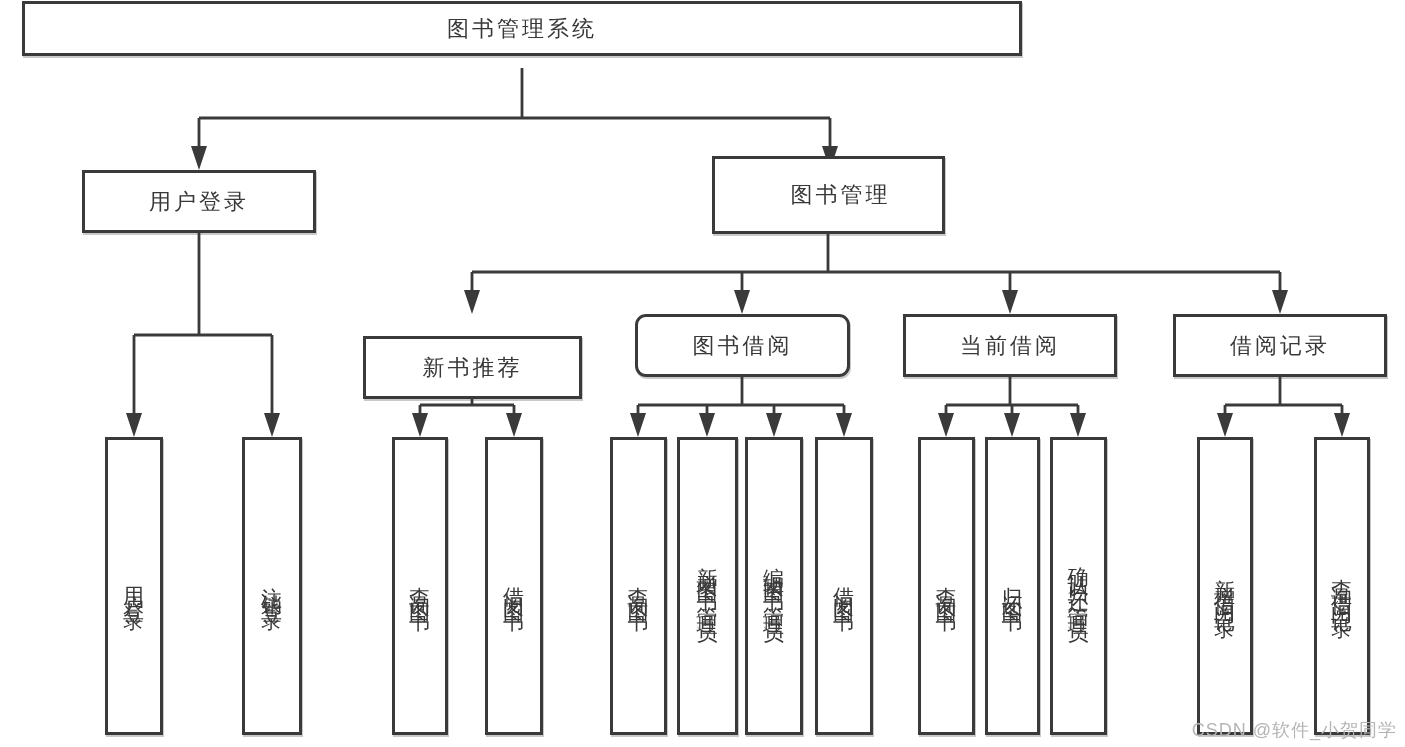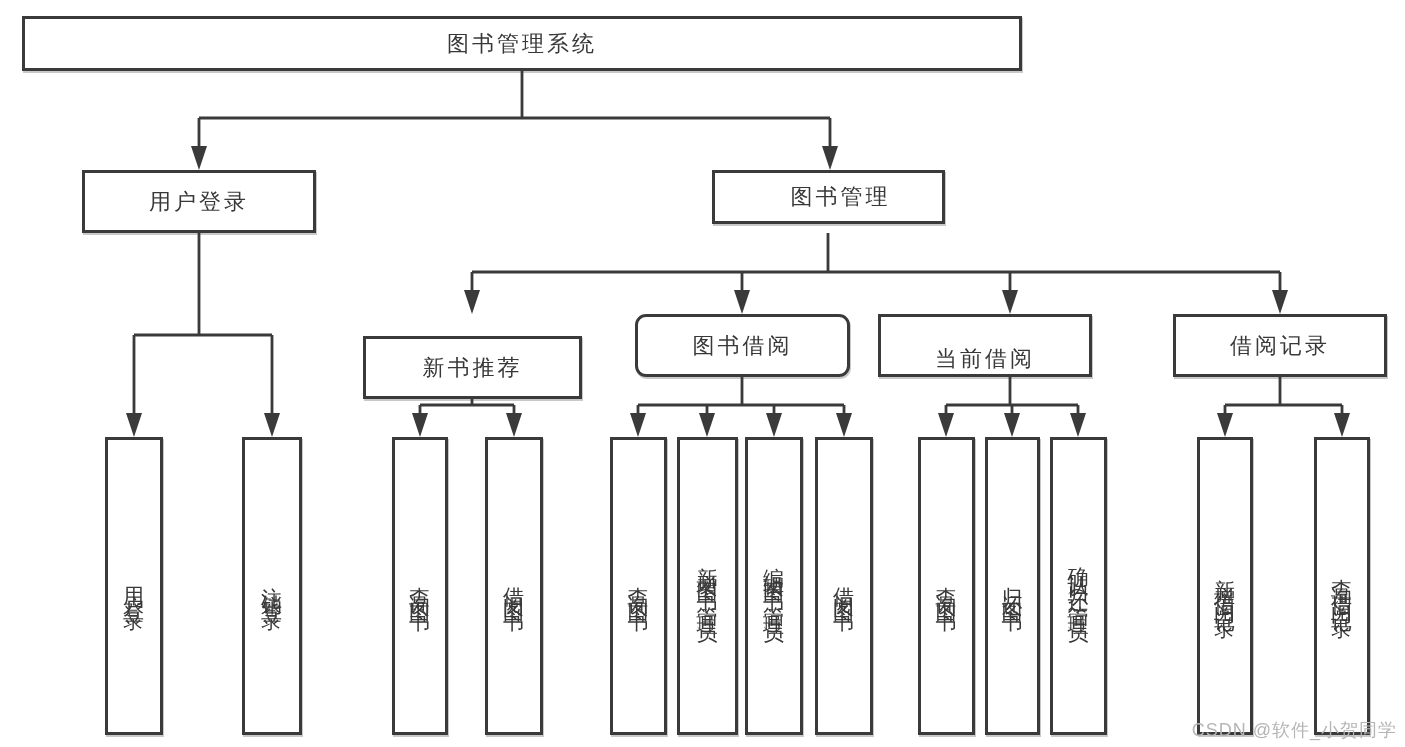--- a/index.html
+++ b/index.html
@@ -118,38 +118,38 @@
       <polygon class="carrow" points="1070,413 1086,413 1078,437"></polygon>
     </g>
 
     <g>
       <path class="cline" d="M1280 377 V405 M1225 405 H1342 M1225 405 V414 M1342 405 V414"></path>
       <polygon class="carrow" points="1217,413 1233,413 1225,437"></polygon>
       <polygon class="carrow" points="1334,413 1350,413 1342,437"></polygon>
     </g>
   </svg>
 
-  <div class="hbox" style="left:22px; top:16px; width:1000px; height:55px;">
+  <div class="hbox" style="left:22px; top:1px; width:1000px; height:55px;">
     <span class="label">图书管理系统</span>
   </div>
 
   <div class="hbox" style="left:82px; top:170px; width:234px; height:63px;">
     <span class="label">用户登录</span>
   </div>
-  <div class="hbox" style="left:712px; top:170px; width:233px; height:54px;padding-left:24px;">
+  <div class="hbox" style="left:712px; top:156px; width:233px; height:78px;padding-left:24px;">
     <span class="label">图书管理</span>
   </div>
 
   <div class="hbox" style="left:363px; top:314px; width:219px; height:63px;margin-top:22px;">
     <span class="label">新书推荐</span>
   </div>
   <div class="hbox" style="left:635px; top:314px; width:215px; height:63px;border-radius:11px;">
     <span class="label">图书借阅</span>
   </div>
-  <div class="hbox" style="left:878px; top:314px; width:214px; height:63px;align-items:flex-end;">
+  <div class="hbox" style="left:903px; top:314px; width:214px; height:63px;">
     <span class="label">当前借阅</span>
   </div>
   <div class="hbox" style="left:1173px; top:314px; width:214px; height:63px;">
     <span class="label">借阅记录</span>
   </div>
 
   <div class="vbox" style="left:105px; width:58px;">
     <span class="vlabel">用户登录</span>
   </div>
   <div class="vbox" style="left:242px; width:60px;">

